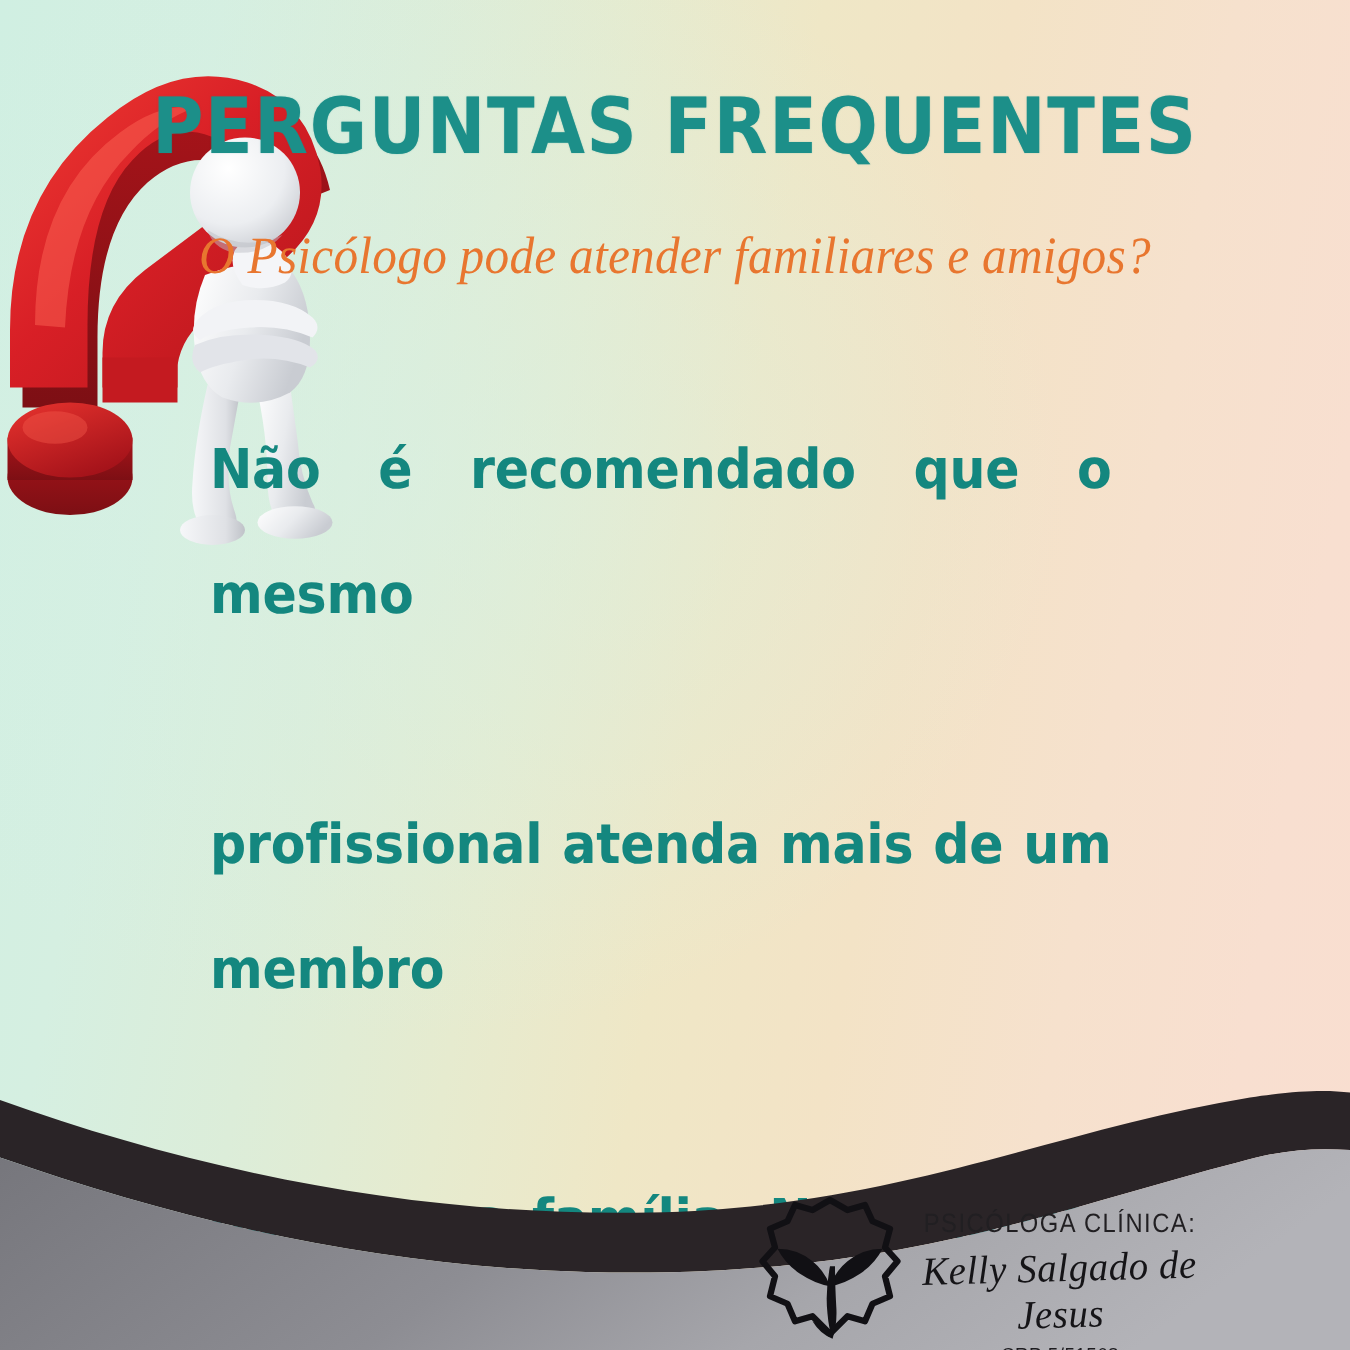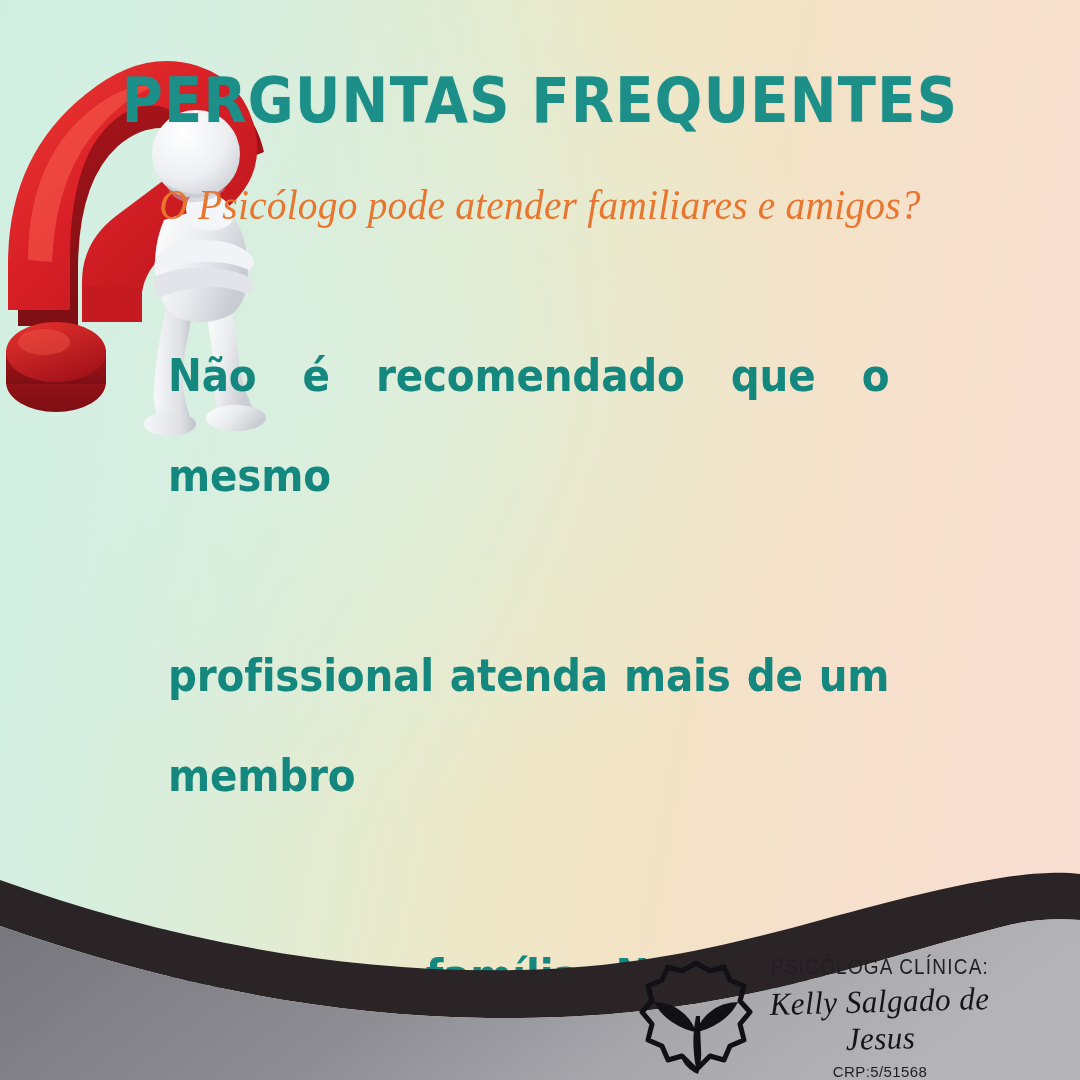--- a/index.html
+++ b/index.html
@@ -116,26 +116,26 @@
     position: absolute;
     left: 0;
     bottom: 0;
     width: 1080px;
     height: 220px;
   }
 
   
   .logo-block {
     position: absolute;
-    left: 636px;
+    left: 604px;
     bottom: 0px;
     width: 360px;
     height: 125px;
     display: flex;
-    align-items: flex-end;
+    align-items: flex-start;
   }
   .logo-mark {
     width: 120px;
     height: 122px;
     flex: 0 0 120px;
   }
   .logo-text {
     margin-left: 8px;
     padding-top: 14px;
     text-align: center;

